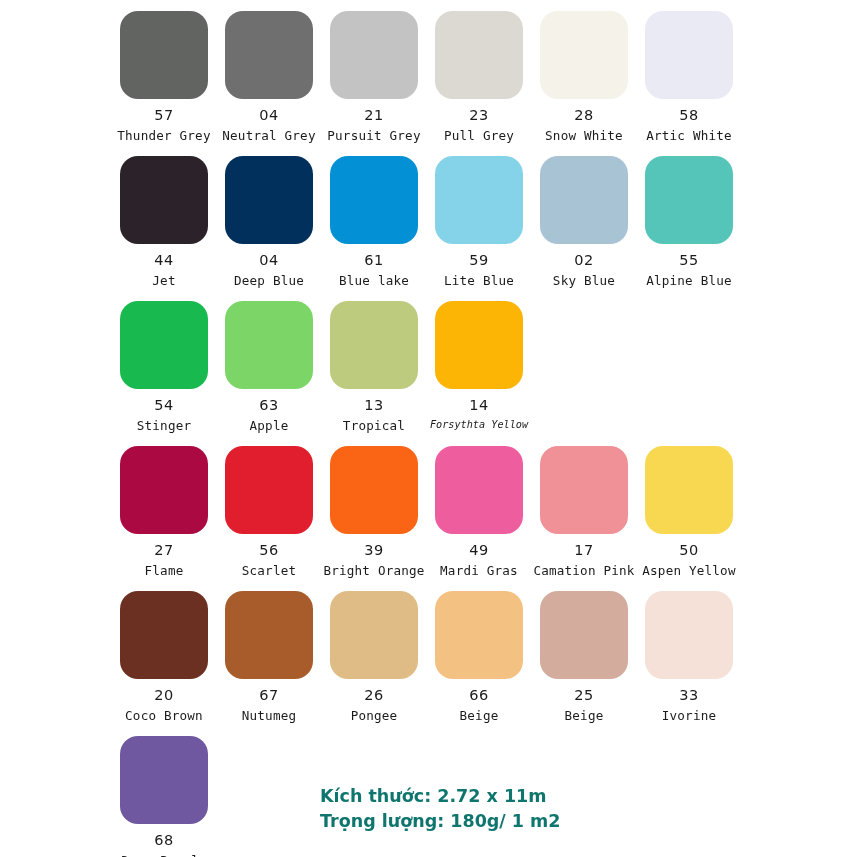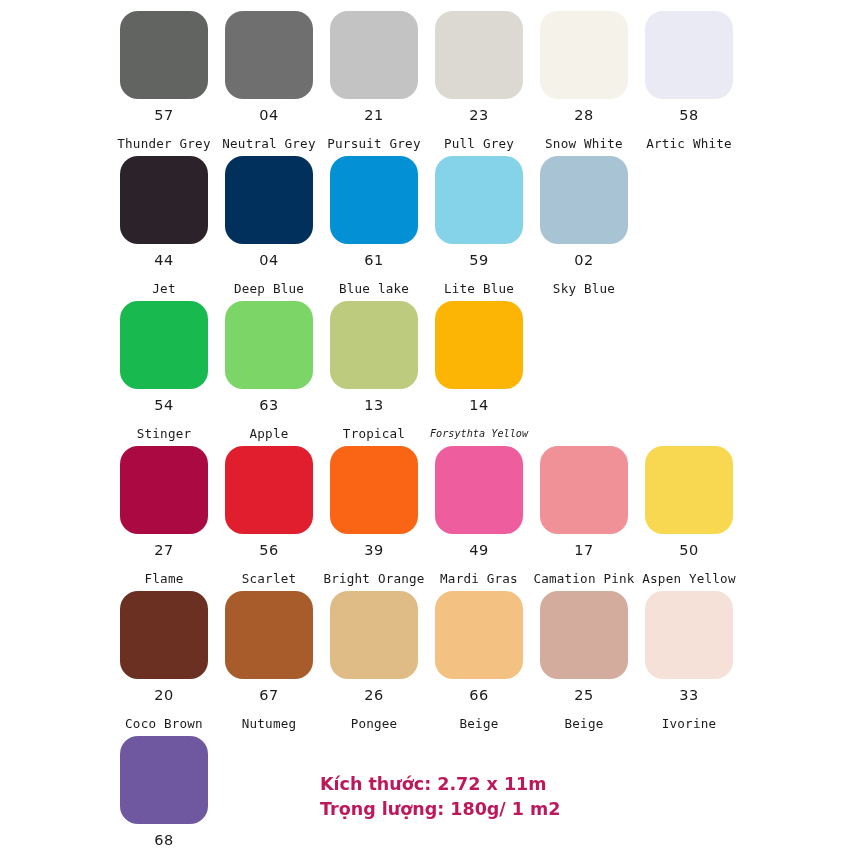--- a/index.html
+++ b/index.html
@@ -51,21 +51,21 @@
     font-size: 14.5px;
     color: #1b1b1b;
     margin-top: 9px;
     letter-spacing: 0.4px;
     line-height: 1;
     font-family: "DejaVu Sans", "Liberation Sans", sans-serif;
   }
   .cname {
     font-size: 12.6px;
     color: #1b1b1b;
-    margin-top: 16px;
+    margin-top: 7px;
     line-height: 1;
     white-space: nowrap;
     letter-spacing: 0.2px;
   }
   .cname.small {
     font-size: 10.2px;
     letter-spacing: 0px;
     font-style: italic;
   }
   .note {
@@ -137,20 +137,25 @@
         <div class="cell">
           <div class="swatch" style="background: rgb(133, 211, 232);"></div>
           <div class="code">59</div>
           <div class="cname">Lite Blue</div>
         </div>
         <div class="cell">
           <div class="swatch" style="background: rgb(168, 195, 212);"></div>
           <div class="code">02</div>
           <div class="cname">Sky Blue</div>
         </div>
+        <div class="cell">
+          <div class="swatch" style="background: rgb(85, 197, 185);"></div>
+          <div class="code">55</div>
+          <div class="cname">Alpine Blue</div>
+        </div>
       </div>
       <div class="row">
         <div class="cell">
           <div class="swatch" style="background: rgb(24, 185, 78);"></div>
           <div class="code">54</div>
           <div class="cname">Stinger</div>
         </div>
         <div class="cell">
           <div class="swatch" style="background: rgb(123, 213, 103);"></div>
           <div class="code">63</div>
@@ -232,17 +237,17 @@
         </div>
       </div>
       <div class="row">
         <div class="cell">
           <div class="swatch" style="background: rgb(111, 88, 159);"></div>
           <div class="code">68</div>
           <div class="cname">Deep Purple</div>
         </div>
       </div>
     </div>
-  <div class="note" style="color: #be185d;">
+  <div class="note" style="color: #0f766e; margin-top: 12px;">
     <div>Kích thước: 2.72 x 11m</div>
     <div>Trọng lượng: 180g/ 1 m2</div>
   </div>
 </div>
 
 </body></html>

